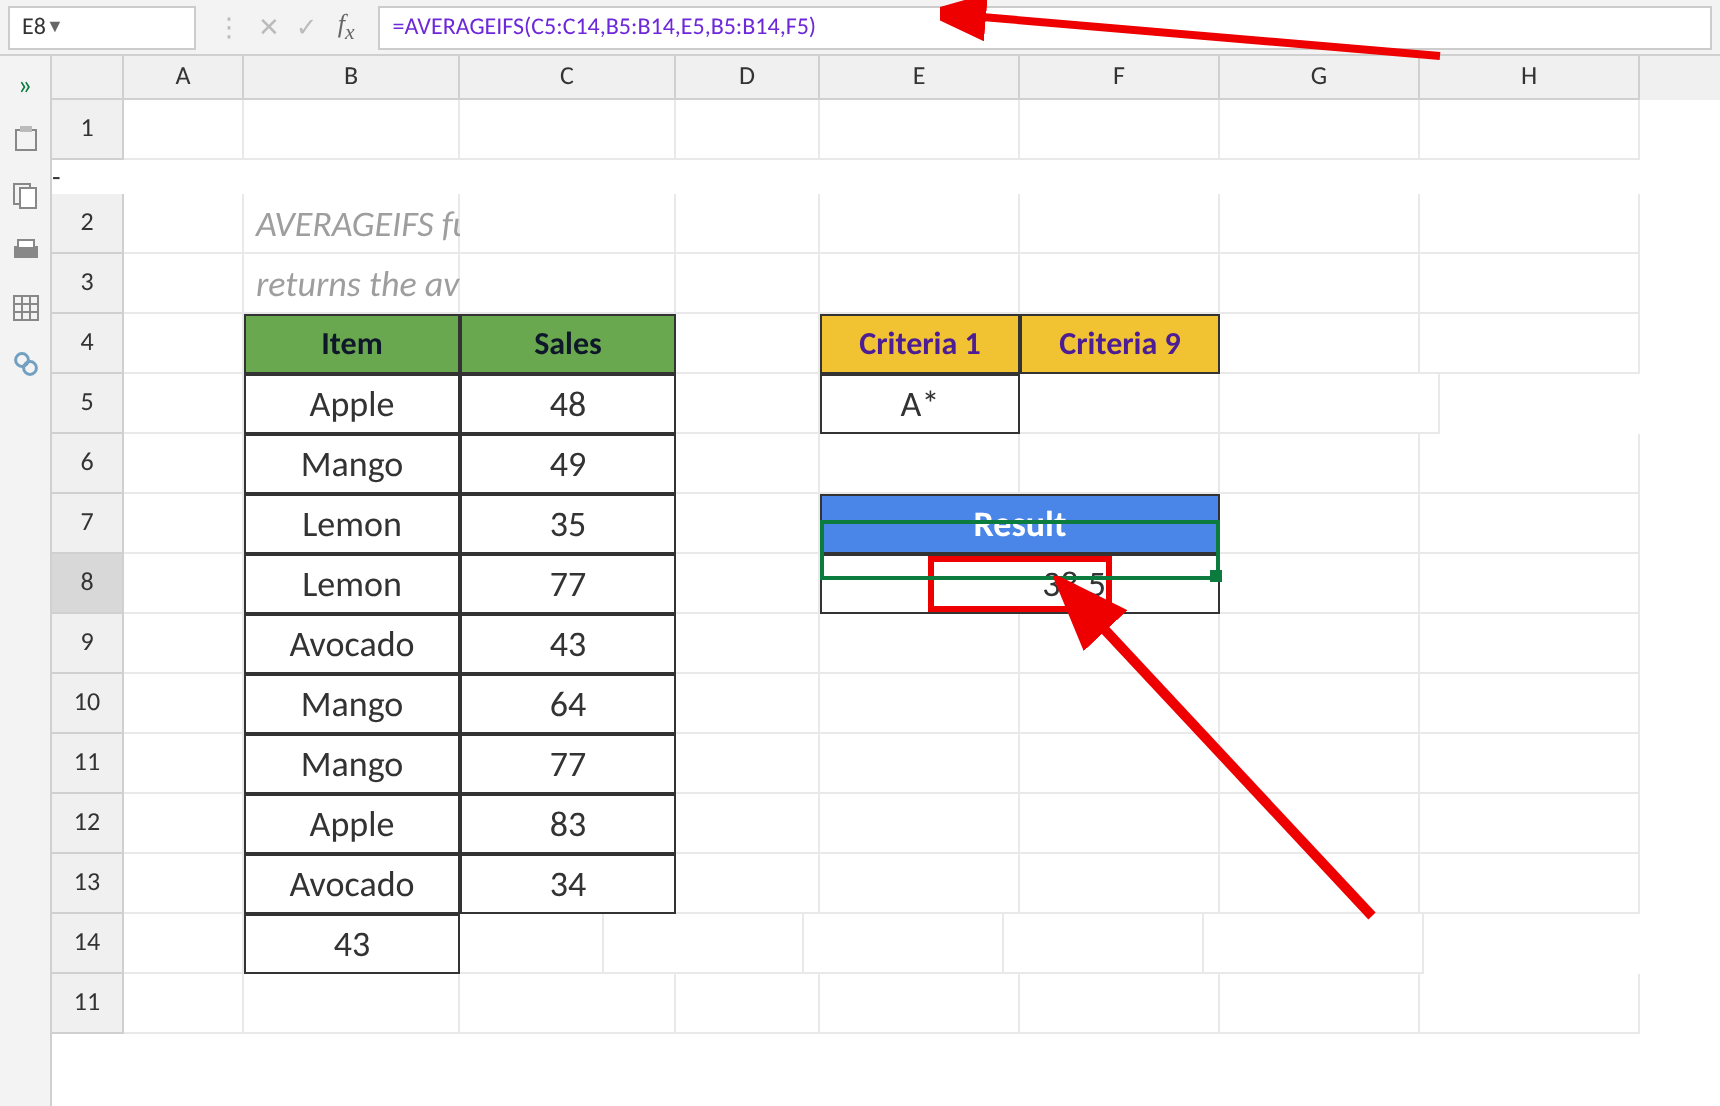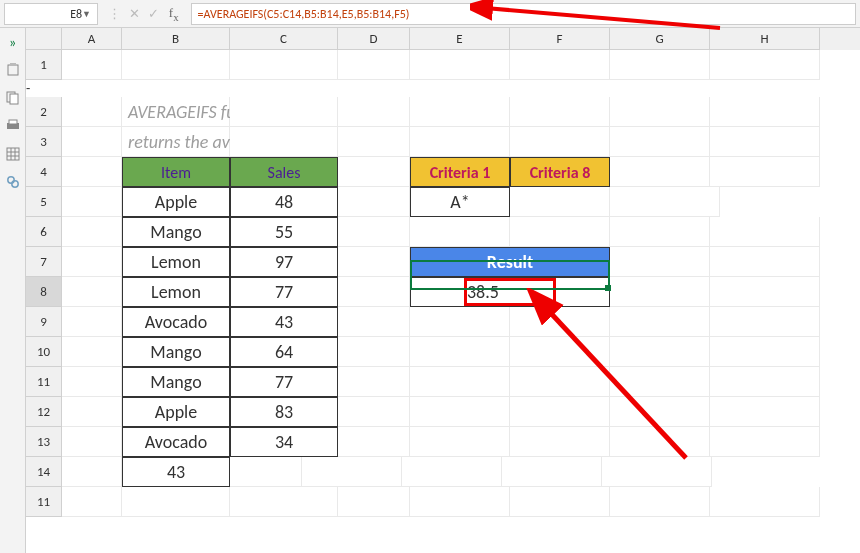--- a/index.html
+++ b/index.html
@@ -21,47 +21,48 @@
   }
   .name-box {
     width: 94px;
     height: 22px;
     background: #fff;
     border: 1px solid #ccc;
     font-size: 12px;
     padding: 1px 6px;
     display: flex;
     align-items: center;
-    justify-content: flex-end;
+    justify-content: flex-start;
   }
   .name-box .dd { color: #666; font-size: 9px; }
   .btn-group {
     display: flex;
     align-items: center;
     margin: 0 6px 0 10px;
     gap: 8px;
     color: #bbb;
     font-size: 13px;
   }
   .fx {
+    font-style: italic;
     font-family: 'Times New Roman', serif;
     color: #666;
     margin: 0 6px 0 2px;
     font-size: 13px;
   }
   .formula-input {
     flex: 1;
     height: 22px;
     background: #fff;
     border: 1px solid #ccc;
     font-size: 12px;
     padding: 1px 6px;
     display: flex;
     align-items: center;
-    color: #c2410c;
+    color: #6d28d9;
   }
   .workspace {
     display: flex;
     height: calc(553px - 28px);
   }
   .side-toolbar {
     width: 26px;
     background: #f3f3f3;
     border-right: 1px solid #d0d0d0;
     display: flex;
@@ -131,33 +132,33 @@
   .wB { width: 108px; }
   .wC { width: 108px; }
   .wD { width: 72px; }
   .wE { width: 100px; }
   .wF { width: 100px; }
   .wG { width: 100px; }
   .wH { width: 110px; }
   
   .thead-green {
     background: #6aa84f !important;
-    color: #4c1d95;
-    font-weight: normal;
+    color: #0f172a;
+    font-weight: bold;
     justify-content: center;
     border: 1px solid #333 !important;
   }
   .tcell {
     border: 1px solid #333 !important;
     justify-content: center;
     font-size: 18px;
   }
   .thead-orange {
     background: #f1c232 !important;
-    color: #be185d;
+    color: #4c1d95;
     font-weight: bold;
     justify-content: center;
     border: 1px solid #333 !important;
   }
   .thead-blue {
     background: #4a86e8 !important;
     color: #fff;
     font-weight: bold;
     justify-content: center;
     border: 1px solid #333 !important;
@@ -312,67 +313,67 @@
       <div class="cell wH"></div>
     </div>
     
     <div class="row">
       <div class="rh">4</div>
       <div class="cell wA"></div>
       <div class="cell wB thead-green">Item</div>
       <div class="cell wC thead-green">Sales</div>
       <div class="cell wD"></div>
       <div class="cell wE thead-orange">Criteria 1</div>
-      <div class="cell wF thead-orange">Criteria 8</div>
+      <div class="cell wF thead-orange">Criteria 9</div>
       <div class="cell wG"></div>
       <div class="cell wH"></div>
     </div>
     
     <div class="row">
       <div class="rh">5</div>
       <div class="cell wA"></div>
       <div class="cell wB tcell">Apple</div>
       <div class="cell wC tcell">48</div>
       <div class="cell wD"></div>
       <div class="cell wE tcell">A*</div>
       <div class="cell wG"></div>
       <div class="cell wH"></div>
     </div>
     
     <div class="row">
       <div class="rh">6</div>
       <div class="cell wA"></div>
       <div class="cell wB tcell">Mango</div>
-      <div class="cell wC tcell">55</div>
+      <div class="cell wC tcell">49</div>
       <div class="cell wD"></div>
       <div class="cell wE"></div>
       <div class="cell wF"></div>
       <div class="cell wG"></div>
       <div class="cell wH"></div>
     </div>
     
     <div class="row">
       <div class="rh">7</div>
       <div class="cell wA"></div>
       <div class="cell wB tcell">Lemon</div>
-      <div class="cell wC tcell">97</div>
+      <div class="cell wC tcell">35</div>
       <div class="cell wD"></div>
       <div class="cell merged2 thead-blue">Result</div>
       <div class="cell wG"></div>
       <div class="cell wH"></div>
     </div>
     
     <div class="row">
       <div class="rh sel">8</div>
       <div class="cell wA"></div>
       <div class="cell wB tcell">Lemon</div>
       <div class="cell wC tcell">77</div>
       <div class="cell wD"></div>
       <div class="cell merged2 tcell" style="padding:0;position:relative;">
-        <div class="red-box" style="position:absolute;left:50%;top:50%;transform:translate(-50%,-50%);width:92px;height:28px;display:flex;align-items:center;justify-content:flex-start;">
+        <div class="red-box" style="position:absolute;left:50%;top:50%;transform:translate(-50%,-50%);width:92px;height:28px;display:flex;align-items:center;justify-content:flex-end;">
           <span>38.5</span>
         </div>
       </div>
       <div class="cell wG"></div>
       <div class="cell wH"></div>
     </div>
     
     <div class="row">
       <div class="rh">9</div>
       <div class="cell wA"></div>

